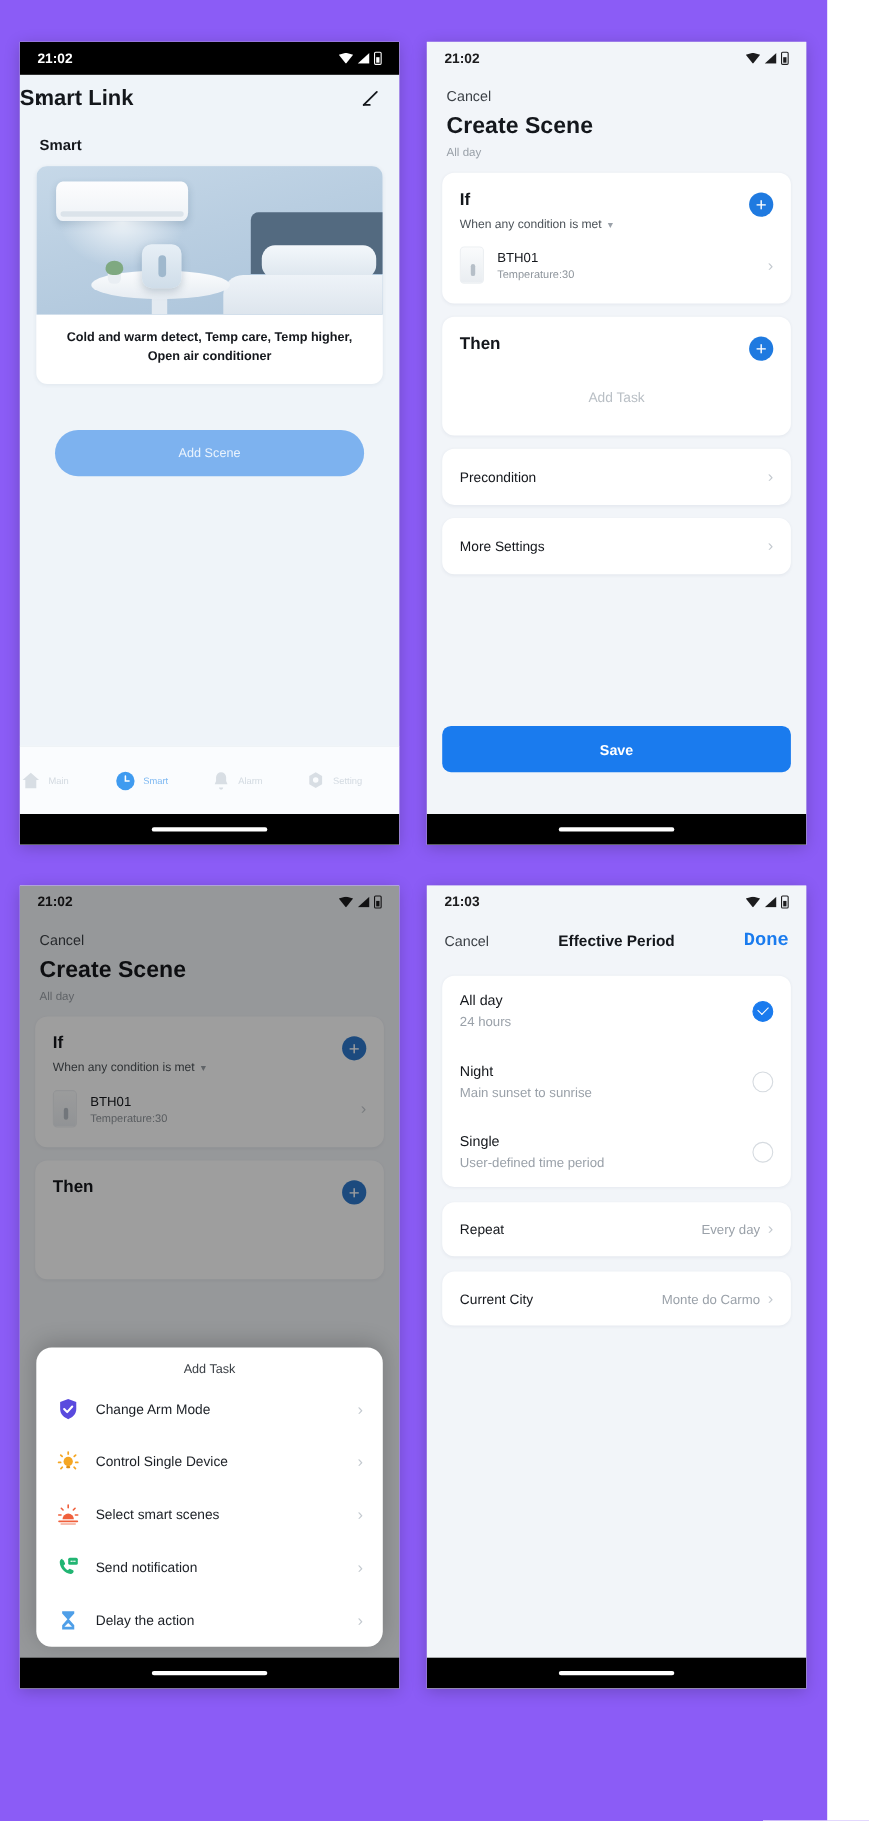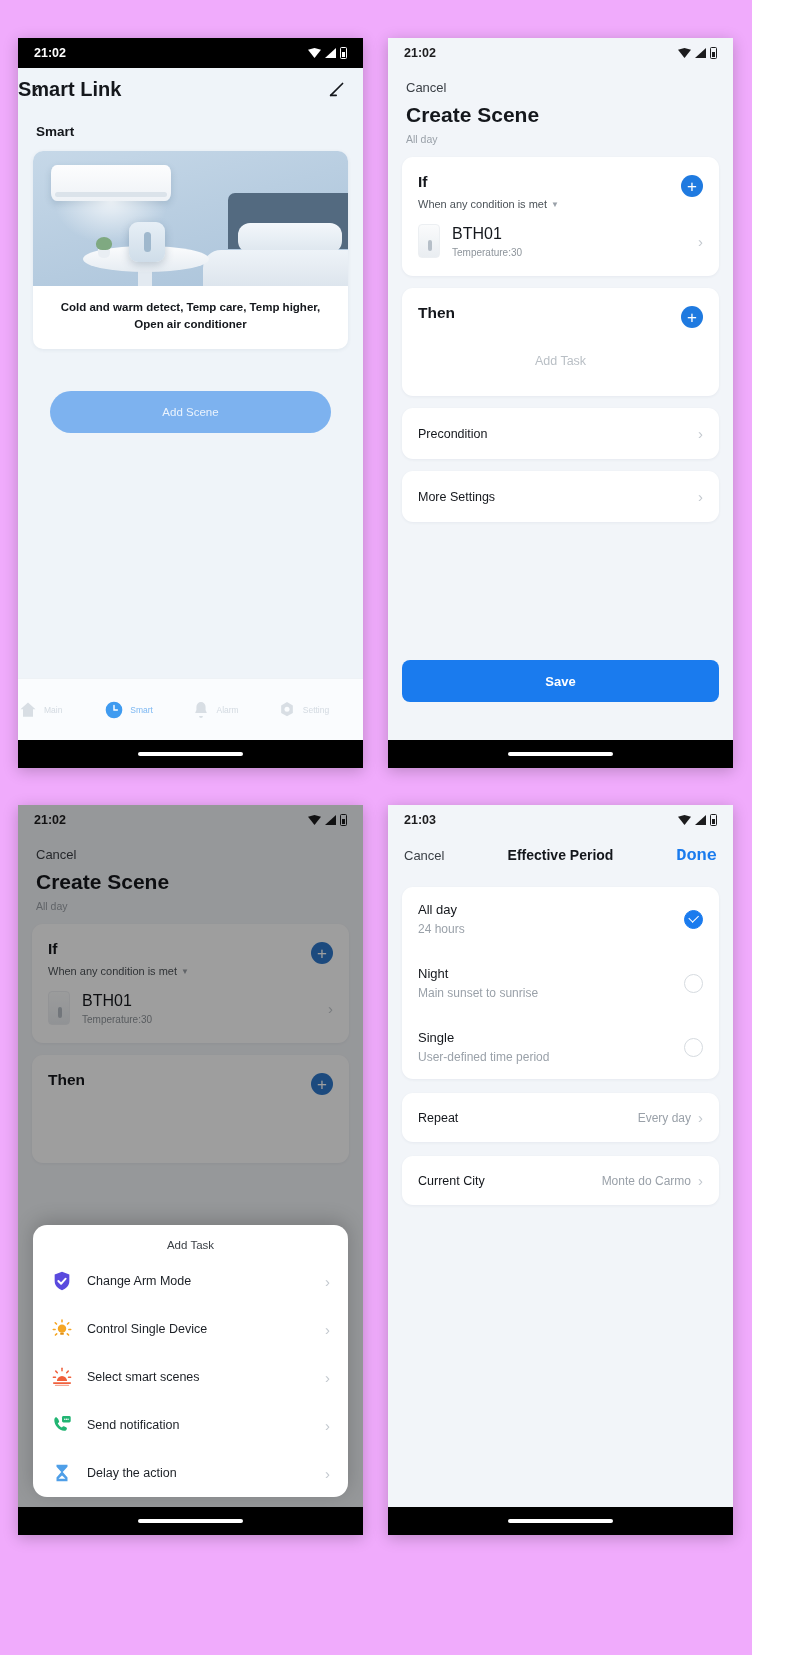--- a/index.html
+++ b/index.html
@@ -6,21 +6,21 @@
   * { box-sizing: border-box; margin: 0; padding: 0; }
   html, body {
     width: 790px; height: 1655px;
     background: #ffffff;
     font-family: "Liberation Sans", sans-serif;
     overflow: hidden;
   }
   .board {
     position: relative;
     width: 752px; height: 1655px;
-    background: #f0abfc;
+    background: #8b5cf6;
   }
 
   
   .phone {
     position: absolute;
     width: 345px; height: 730px;
     background: #f2f5f9;
     overflow: hidden;
     box-shadow: 0 3px 14px rgba(0,0,0,0.22);
   }
@@ -234,21 +234,21 @@
     width: 22px; height: 34px; border-radius: 4px;
     background: linear-gradient(#fafbfc,#e9edf1);
     border: 1px solid #eceff2;
     position: relative; flex-shrink: 0;
   }
   .cond-thumb::after {
     content:""; position:absolute; left:9px; top:15px;
     width:4px; height:11px; border-radius:2px; background:#b6bfc8;
   }
   .cond-txt { flex: 1; }
-  .cond-name { font-size: 16px; color: #14171c; }
+  .cond-name { font-size: 12px; color: #14171c; }
   .cond-sub { margin-top: 4px; font-size: 10px; color: #8e959c; }
   .chev { color: #c3c9cf; font-size: 15px; line-height: 1; }
   .then-body {
     padding: 26px 0 28px;
     text-align: center;
     font-size: 12.5px; color: #b9bfc5;
     cursor: pointer;
   }
   .row-link {
     margin: 0 14px 12px; background: #fff; border-radius: 11px;

